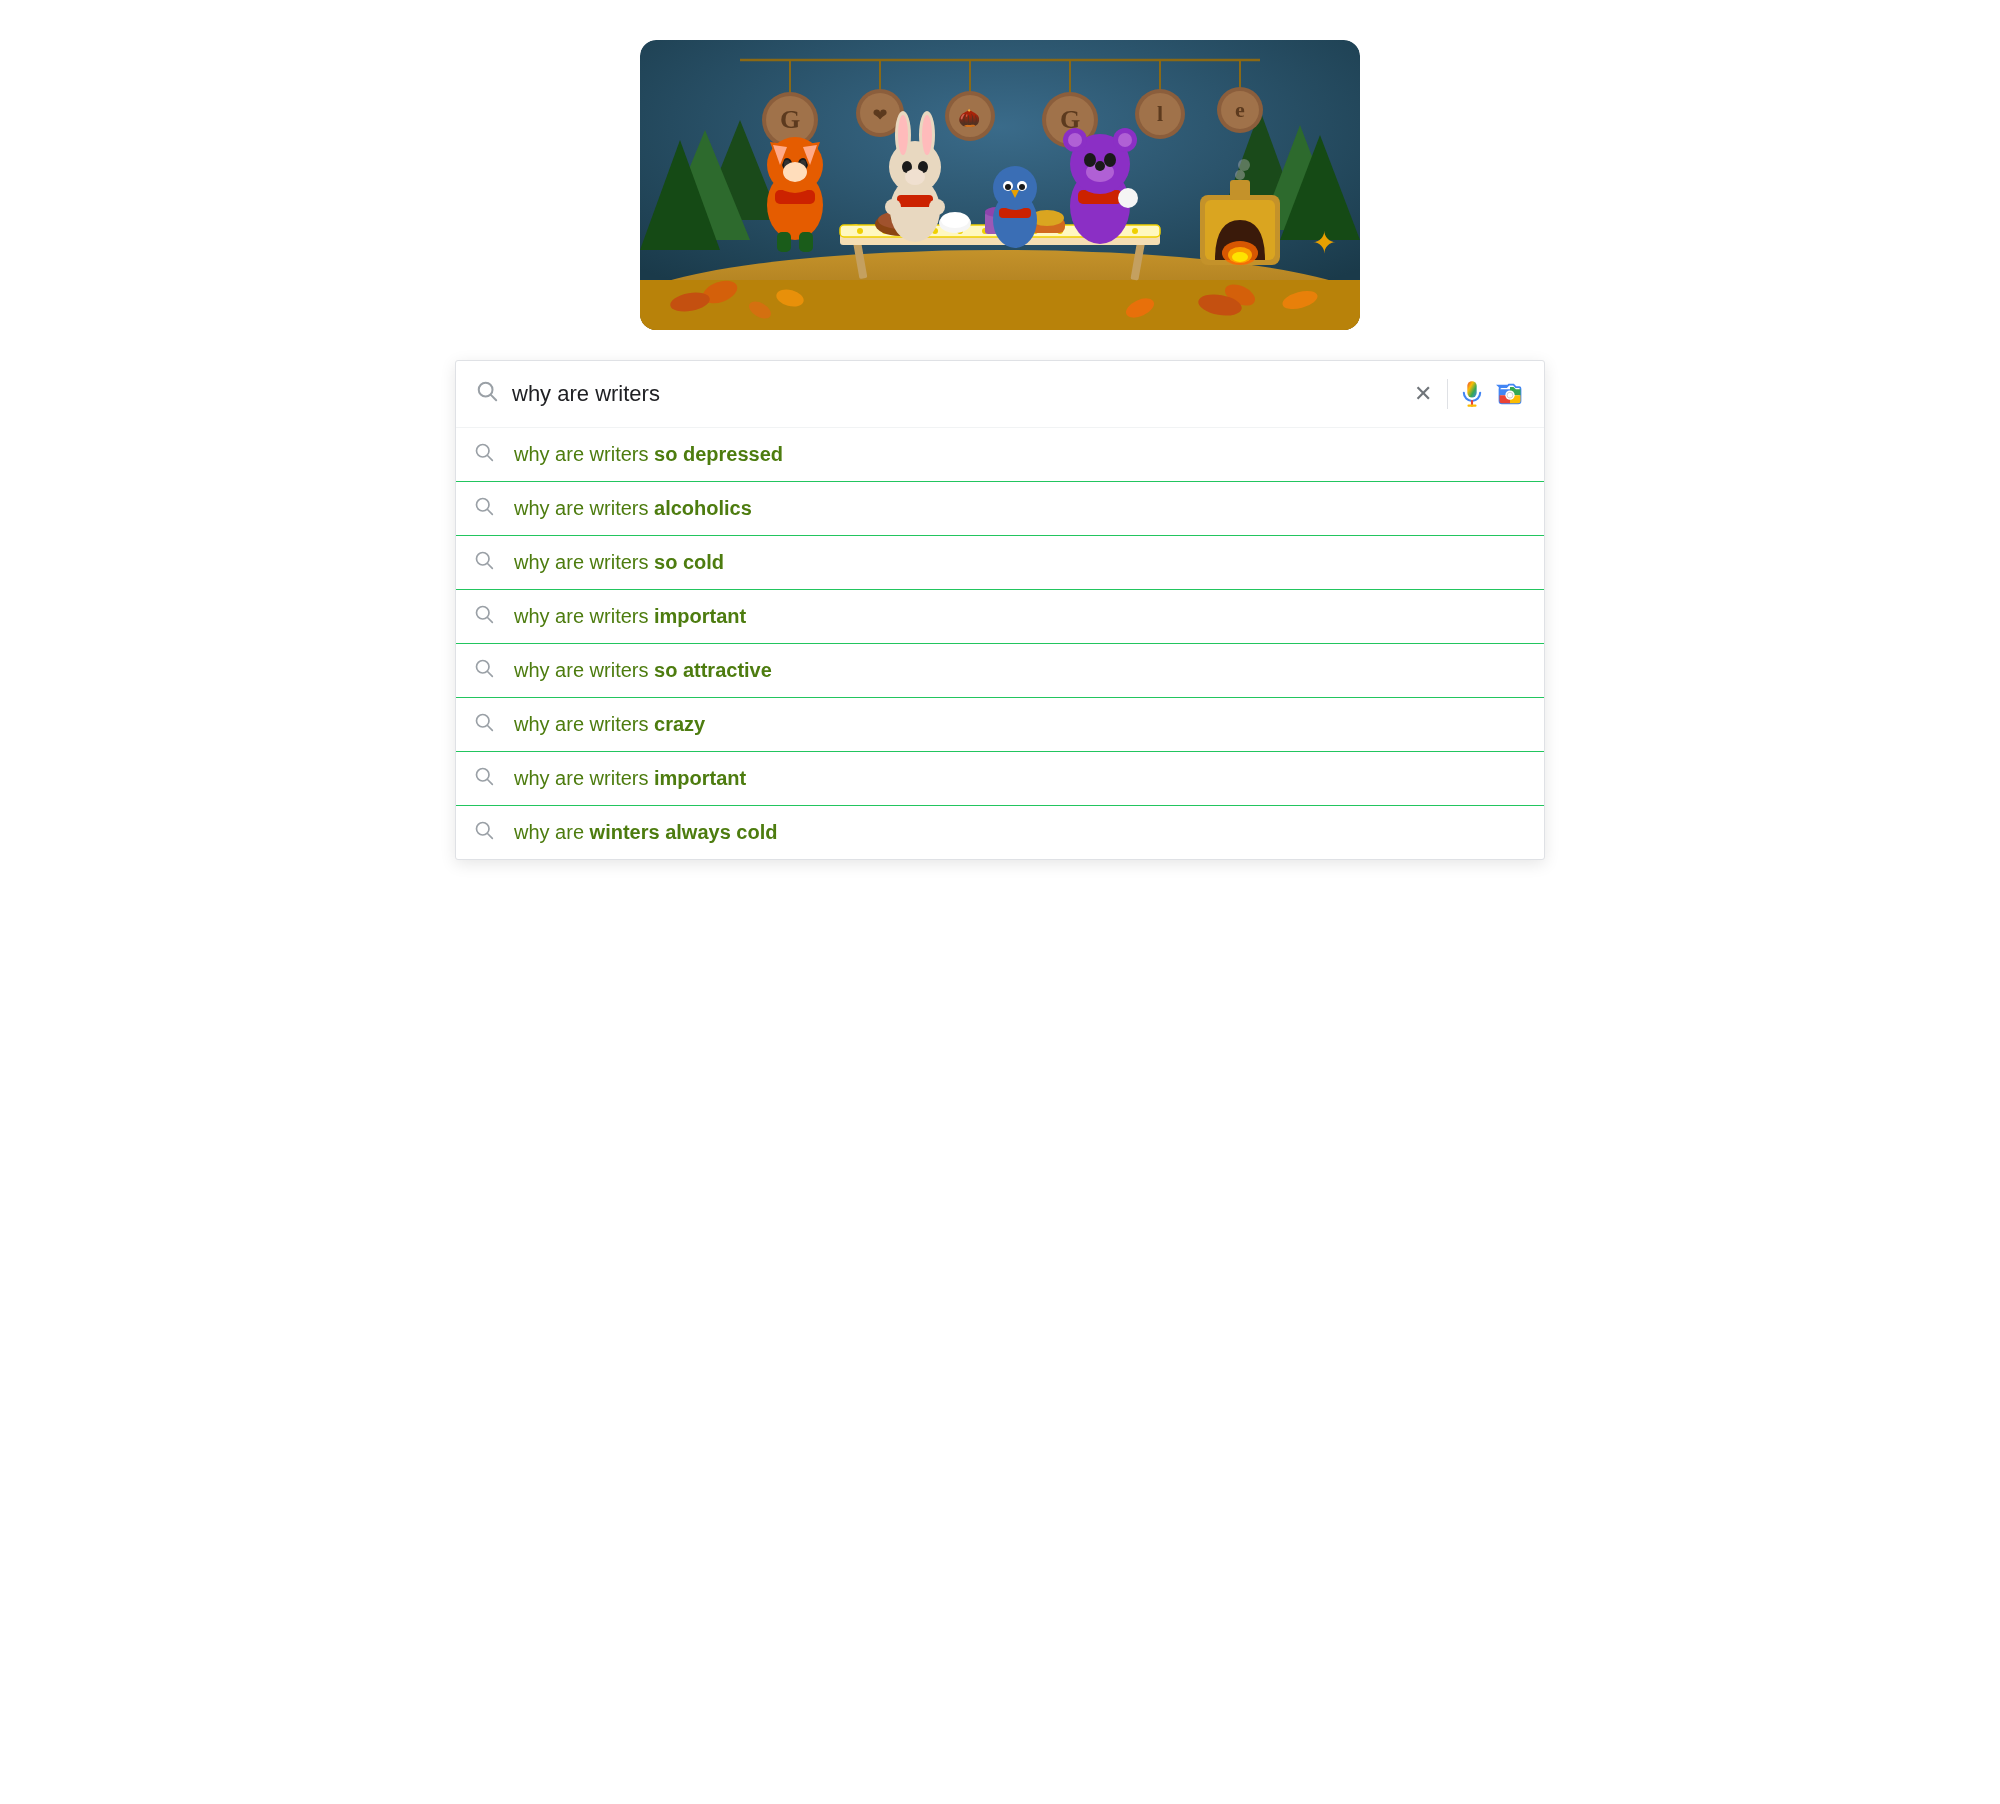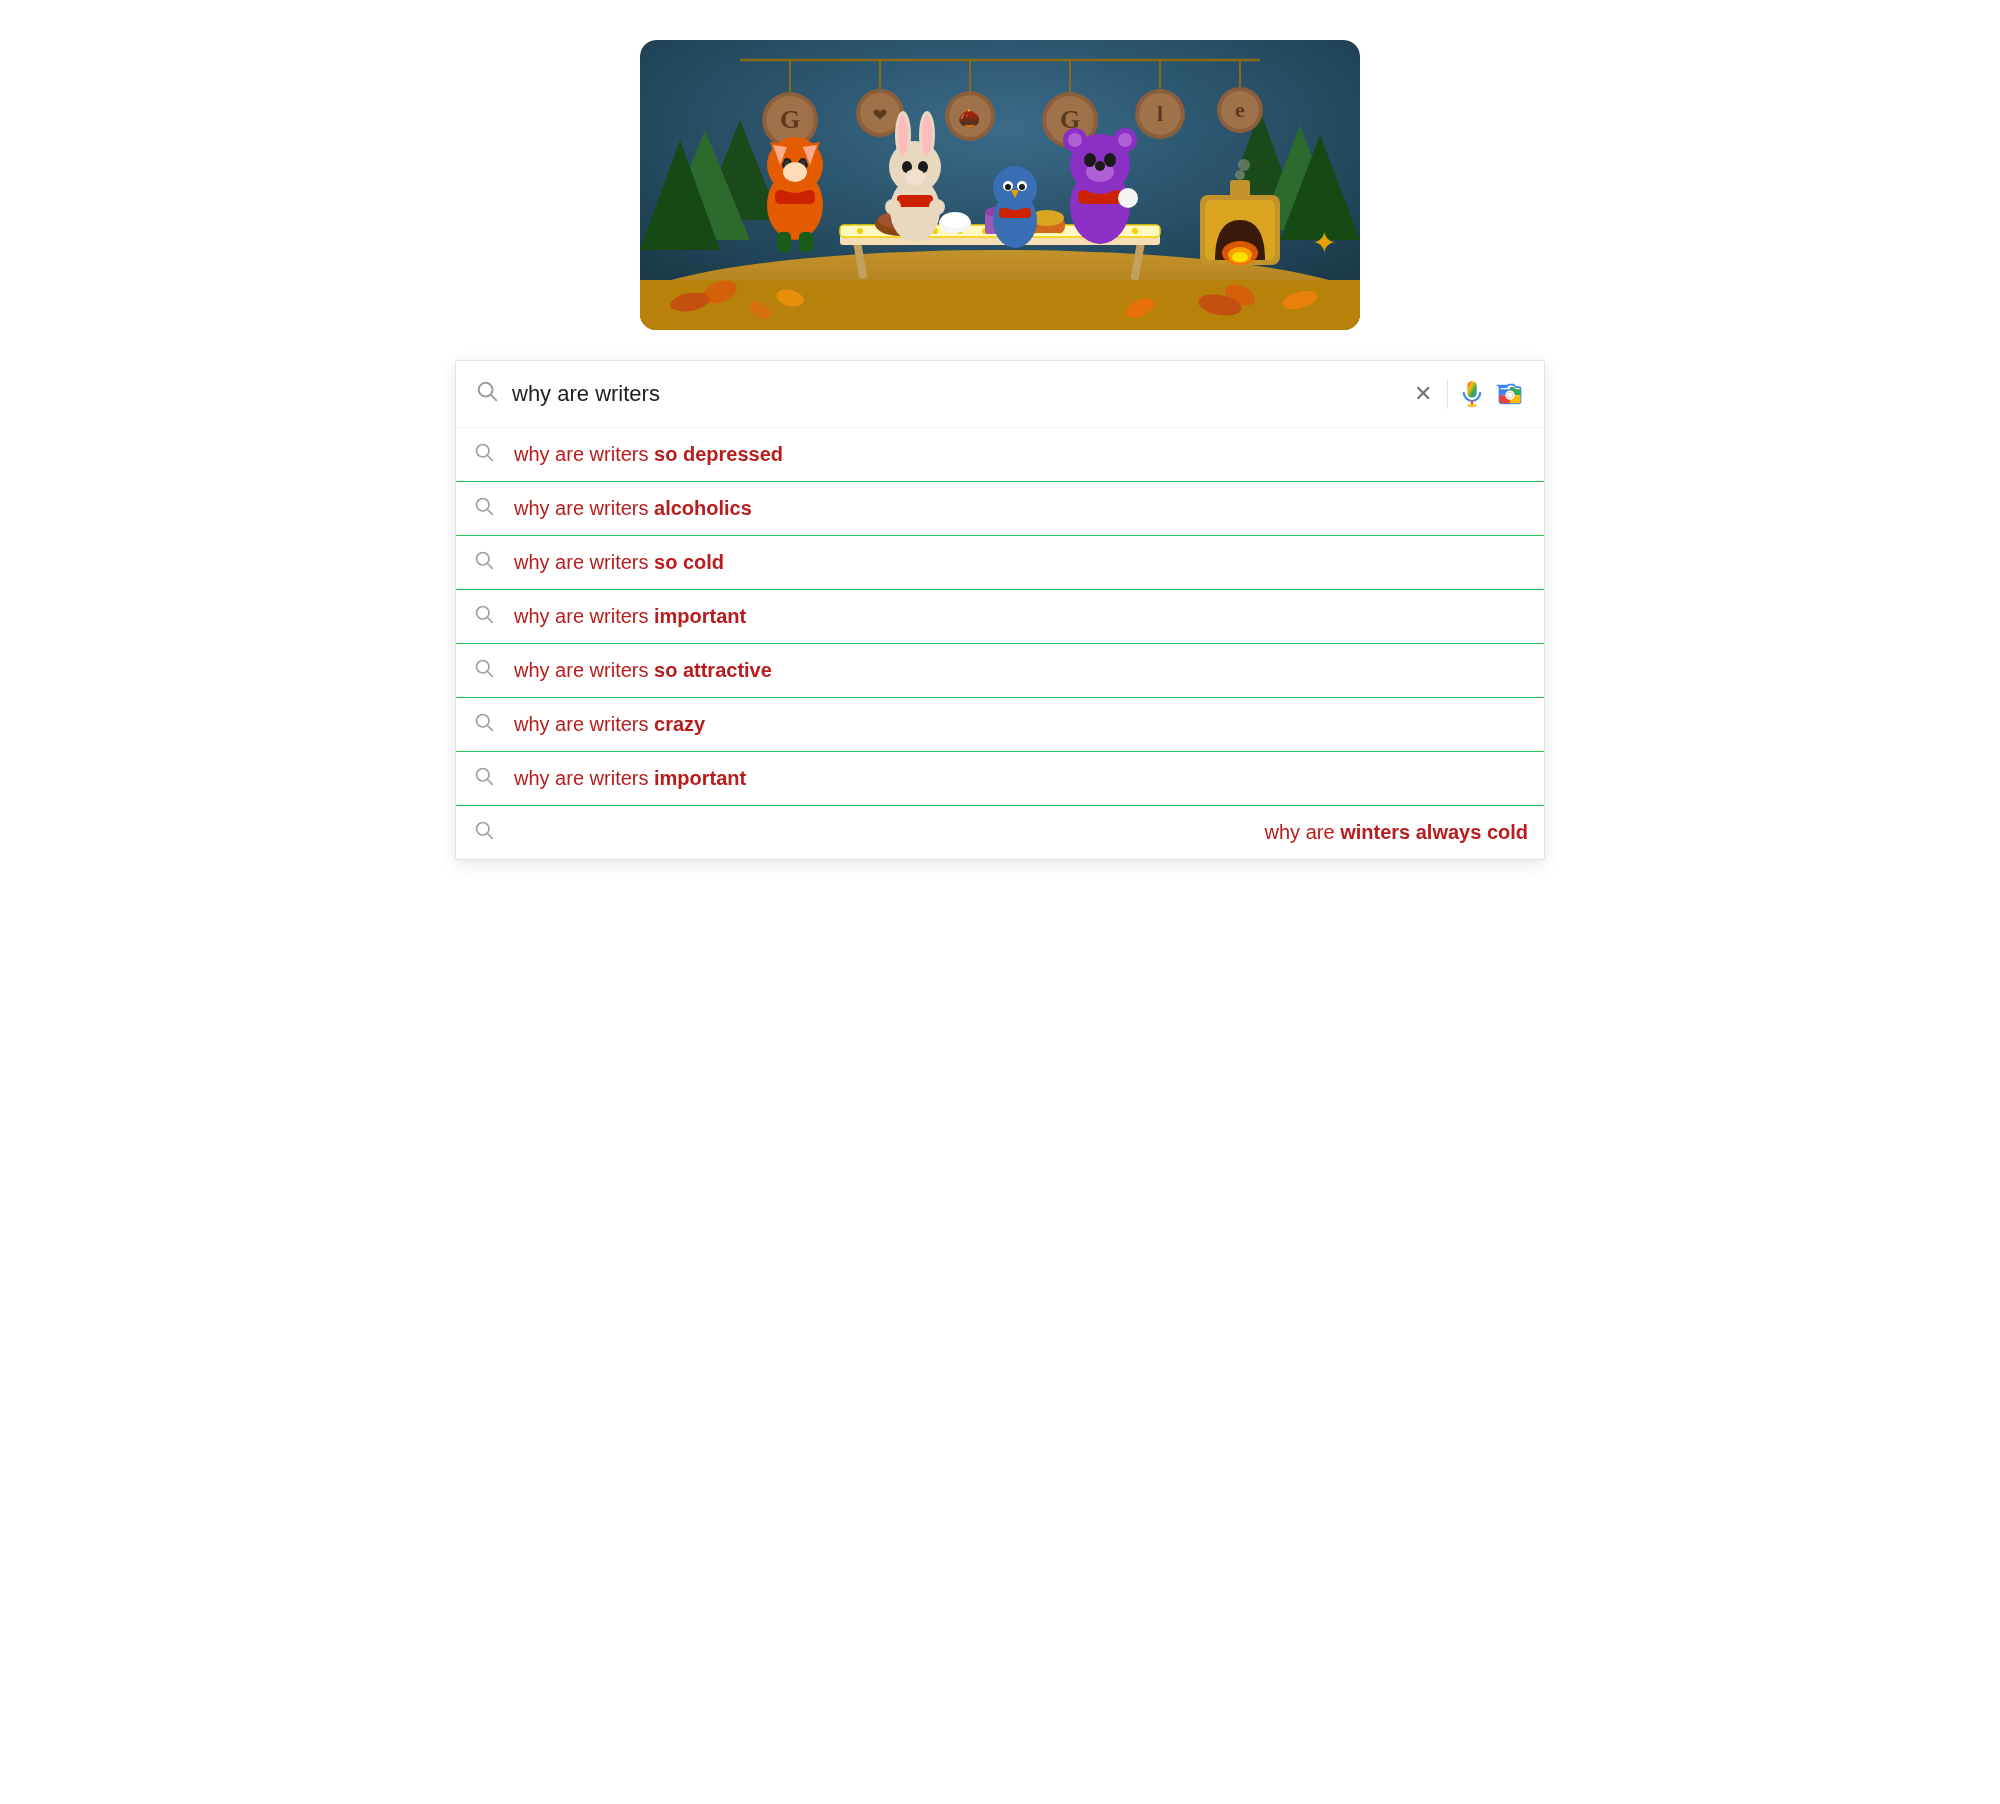--- a/index.html
+++ b/index.html
@@ -60,35 +60,34 @@
       cursor: pointer;
       border-top: 1px solid #22c55e;
     }
 
     .suggestion-item:first-child {
       border-top: none;
     }
 
     .suggestion-item:last-child {
       border-radius: 0 0 24px 24px;
-      justify-content: space-between;
     }
 
     .suggestion-search-icon {
       color: #9aa0a6;
       font-size: 20px;
       margin-right: 18px;
       flex-shrink: 0;
       width: 24px;
       text-align: center;
     }
 
     .suggestion-text {
       font-size: 20px;
-      color: #b91c1c;
+      color: #4d7c0f;
     }
 
     .suggestion-text .normal {
       font-weight: 400;
     }
 
     .suggestion-text .bold {
       font-weight: 700;
     }
 

